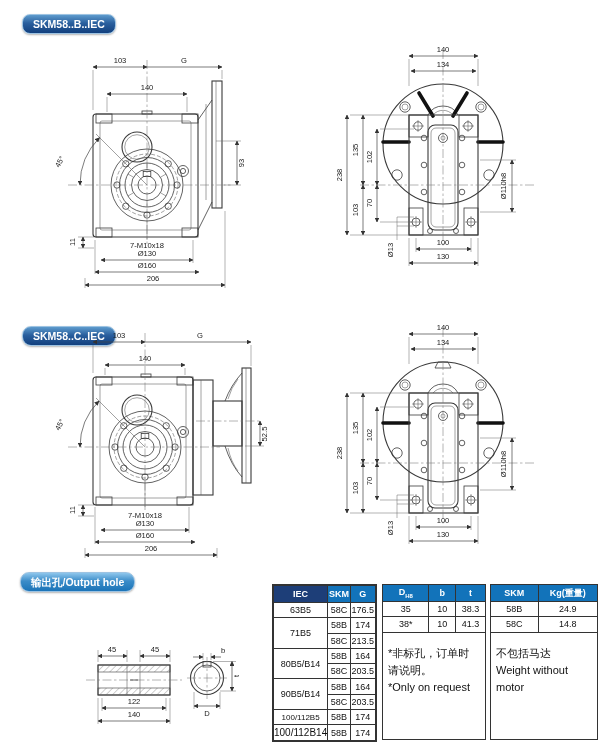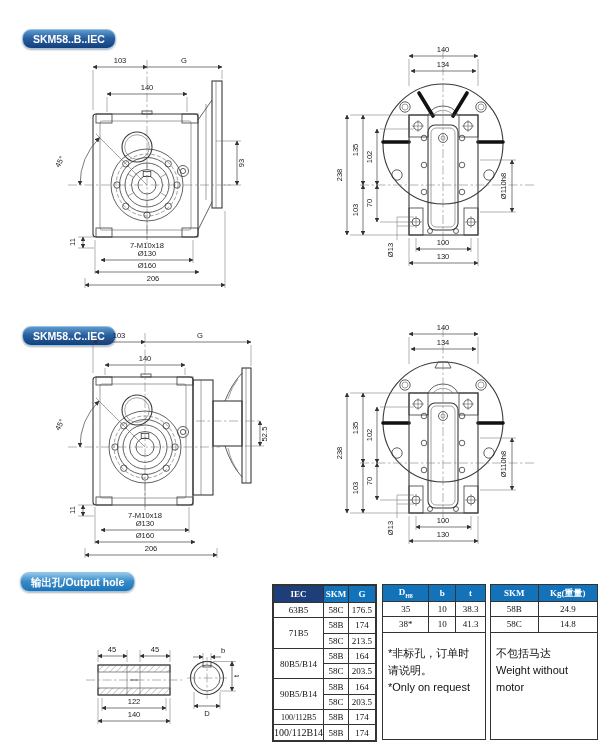--- a/index.html
+++ b/index.html
@@ -16,32 +16,32 @@
   .thin{stroke:#555;stroke-width:.55;fill:none;}
   .cl{stroke:#777;stroke-width:.55;stroke-dasharray:9 2.5 2.5 2.5;fill:none;}
   .dim{stroke:#444;stroke-width:.7;fill:none;}
   .ext{stroke:#666;stroke-width:.5;fill:none;}
   .blk{stroke:#111;stroke-width:3.6;stroke-linecap:round;fill:none;}
   text.dt{font-family:"Liberation Sans",sans-serif;font-size:7.6px;fill:#1a1a1a;text-anchor:middle;}
   
   .tbox{position:absolute;border:1px solid #333;background:#fff;box-sizing:border-box;}
   table.cat{border-collapse:collapse;width:100%;font-size:9px;color:#111;}
   table.cat th,table.cat td{border:1px solid #333;text-align:center;padding:0;height:14.3px;
-        font-family:Liberation Serif, serif;}
+        font-family:Liberation Sans, sans-serif;}
   table.cat th{color:#fff;font-weight:bold;height:16px;background:#1273ba;}
   table.cat th.dk{background:#1d3e78;}
   table.cat sub{font-size:6px;}
   .note{font-size:11px;color:#111;padding:12px 5px 0 5px;line-height:1.55;text-align:left;}
 </style>
 </head>
 <body>
 
 <div class="page">
 
-  <div class="pill" style="left:22px;top:29px;">SKM58..B..IEC</div>
+  <div class="pill" style="left:22px;top:14px;border-radius:8px;">SKM58..B..IEC</div>
   <div class="pill" style="left:22px;top:326px;">SKM58..C..IEC</div>
   <div class="pill light" style="left:20px;top:572px;">输出孔/Output hole</div>
 
   <svg style="left:20px;top:50px;" width="300" height="248" viewBox="0 0 300 248">
     <defs>
       <marker id="ar" viewBox="0 0 10 10" refX="9" refY="5" markerWidth="7" markerHeight="7" orient="auto-start-reverse">
         <path d="M0,0L10,5L0,10z" fill="#333"></path>
       </marker>
       <pattern id="hat" width="4.5" height="4.5" patternUnits="userSpaceOnUse" patternTransform="rotate(45)">
         <line x1="0" y1="0" x2="0" y2="4.5" stroke="#777" stroke-width="0.7"></line>

